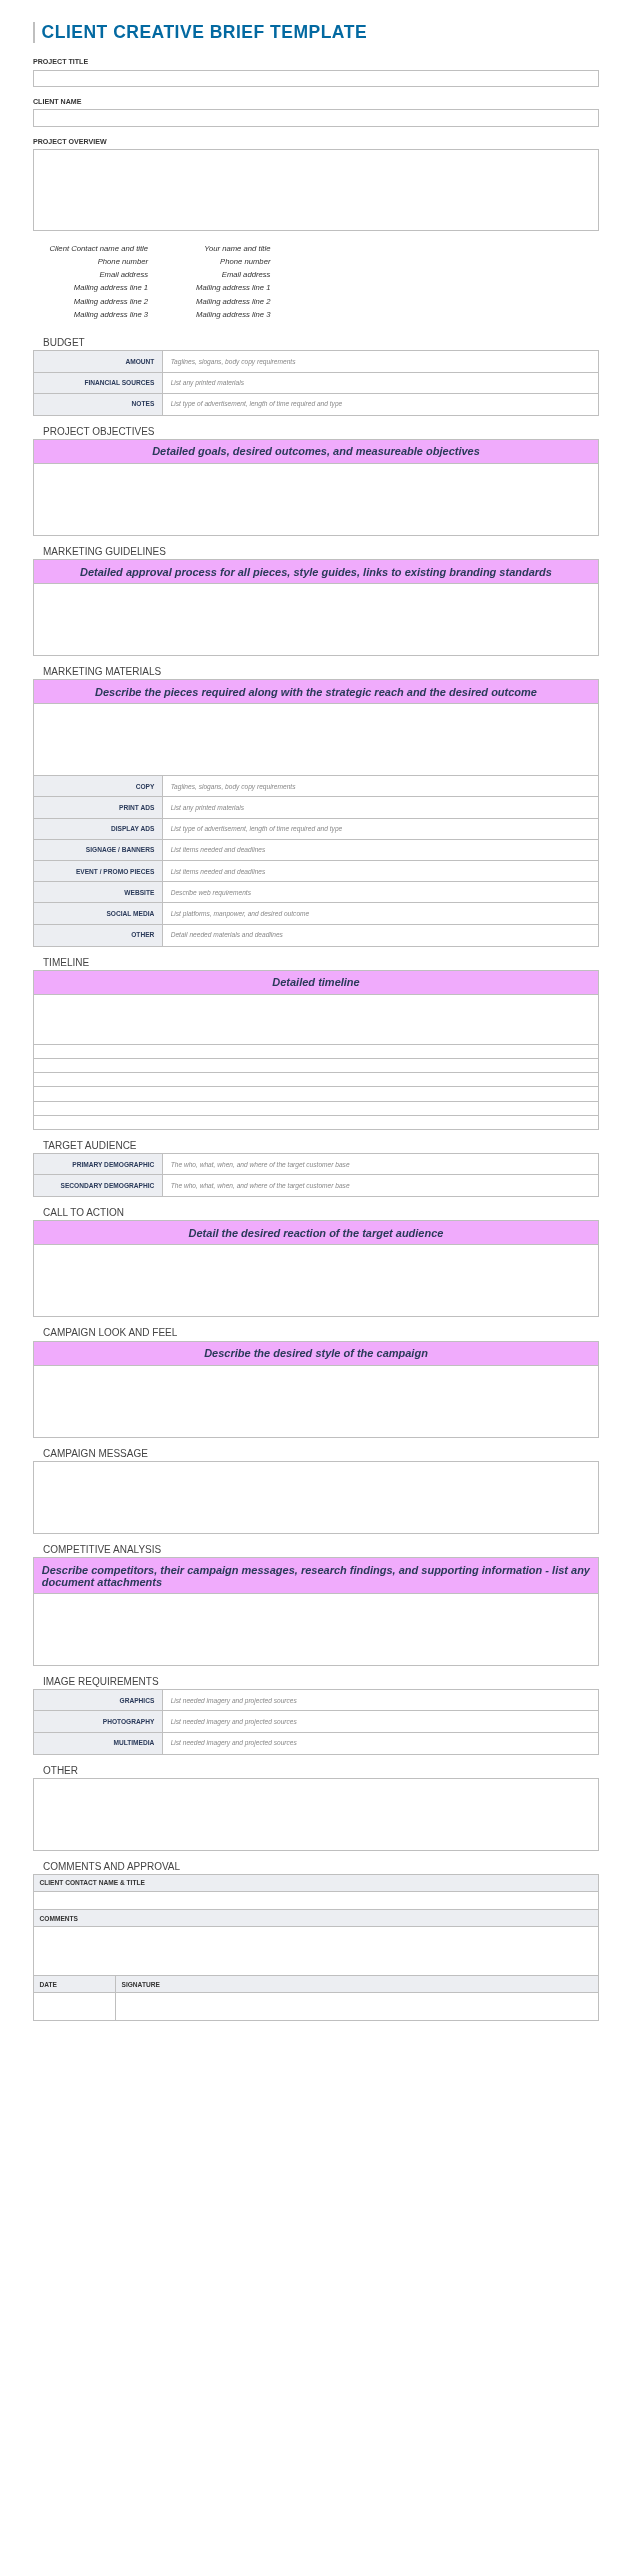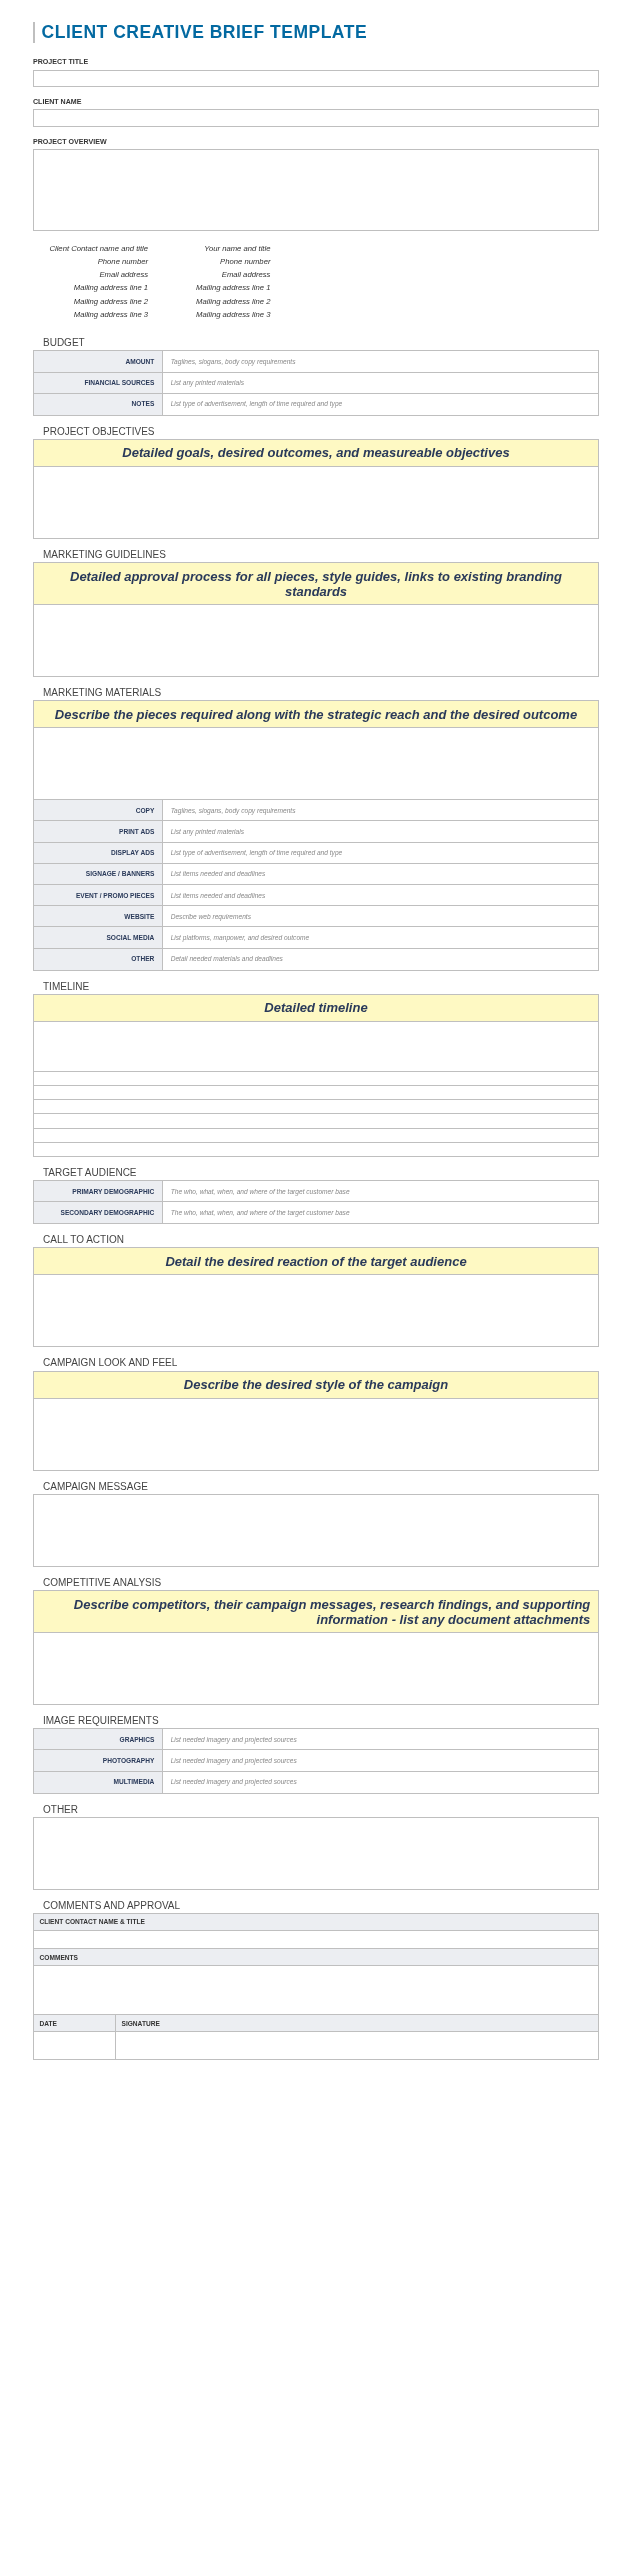--- a/index.html
+++ b/index.html
@@ -74,30 +74,30 @@
   }
   .kv-value {
     flex: 1;
     font-size: 6.6px;
     font-style: italic;
     color: #888;
     padding: 6.6px 7.7px;
     background: #fff;
   }
   .header-bar {
-    background: #fef9c3;
+    background: #f0abfc;
     border-bottom: 0.5px solid #bfbfbf;
     padding: 5.5px 7.7px;
-    font-size: 13px;
+    font-size: 11px;
     font-style: italic;
     font-weight: bold;
     color: #2a3a5a;
     text-align: center;
   }
-  .header-bar.left { text-align: right; }
+  .header-bar.left { text-align: left; }
   .blank-area {
     min-height: 71px;
     background: #fff;
   }
   .blank-area.short { min-height: 33px; }
   .grid-rows .row {
     height: 14.2px;
     border-top: 0.5px solid #bfbfbf;
   }
   .approval-grid {

